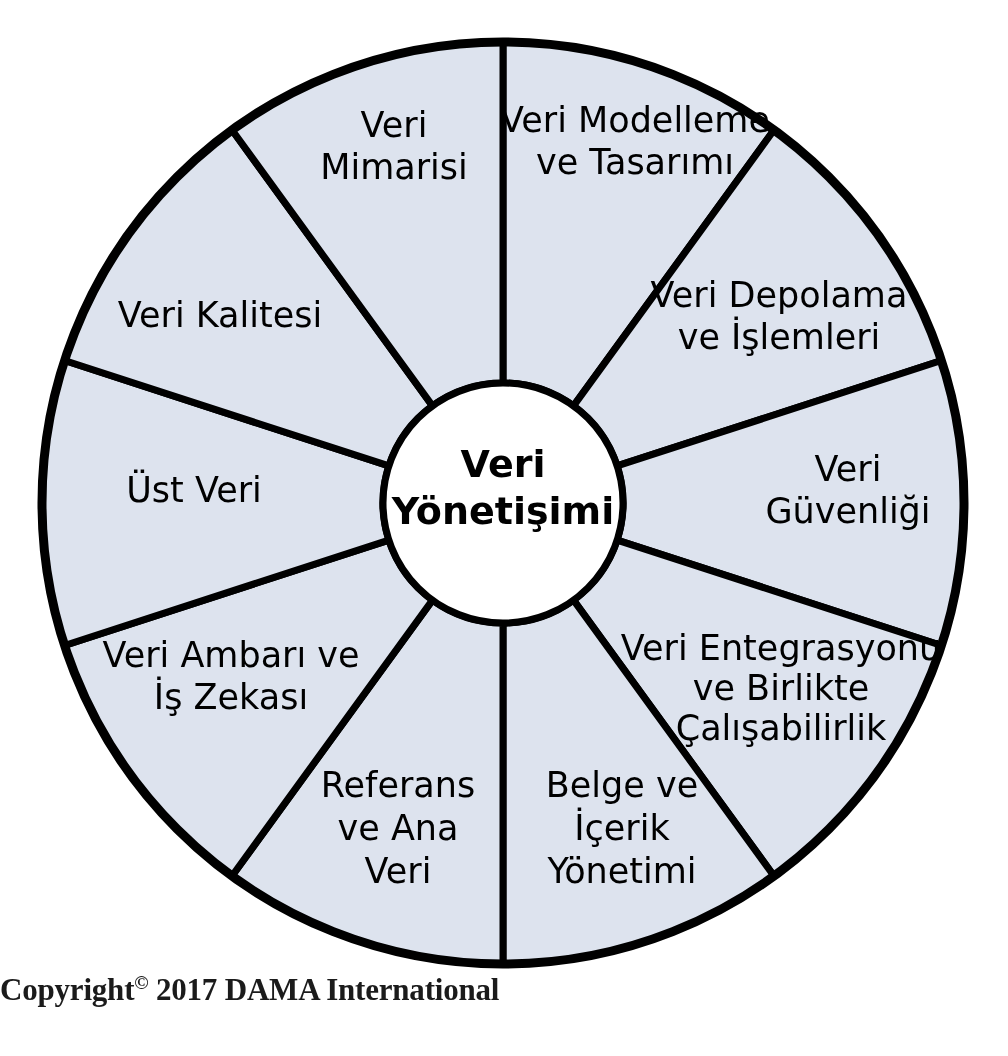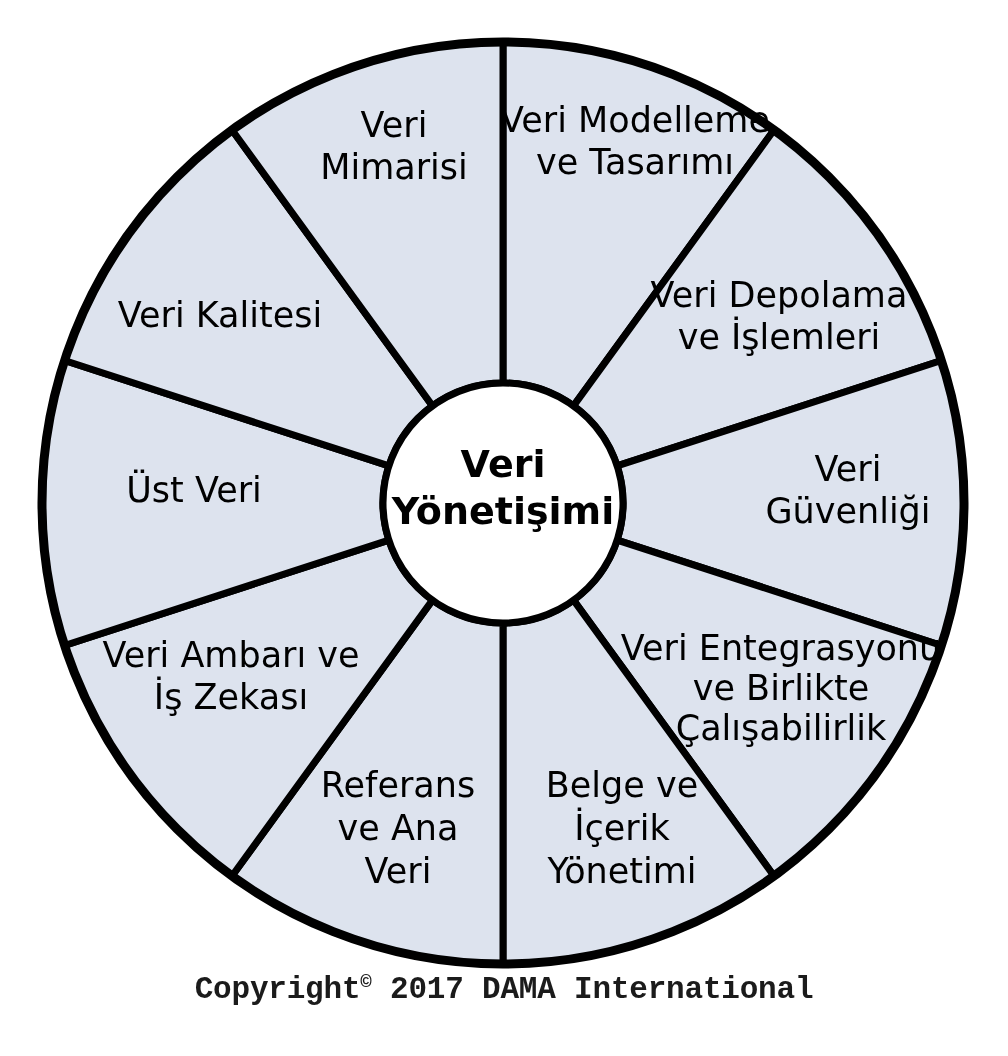--- a/index.html
+++ b/index.html
@@ -41,22 +41,22 @@
     font-size: 38px;
     font-weight: bold;
     fill: #000000;
     text-anchor: middle;
   }
   .copyright-text {
     position: absolute;
     left: 0;
     top: 972px;
     width: 1008px;
-    text-align: center;
-    font-family: Liberation Mono, monospace;
+    text-align: left;
+    font-family: Liberation Serif, serif;
     font-size: 31px;
     font-weight: bold;
     color: #1b1b1b;
     letter-spacing: -0.2px;
   }
   .copyright-text sup {
     font-size: 0.62em;
     vertical-align: super;
     line-height: 0;
   }

